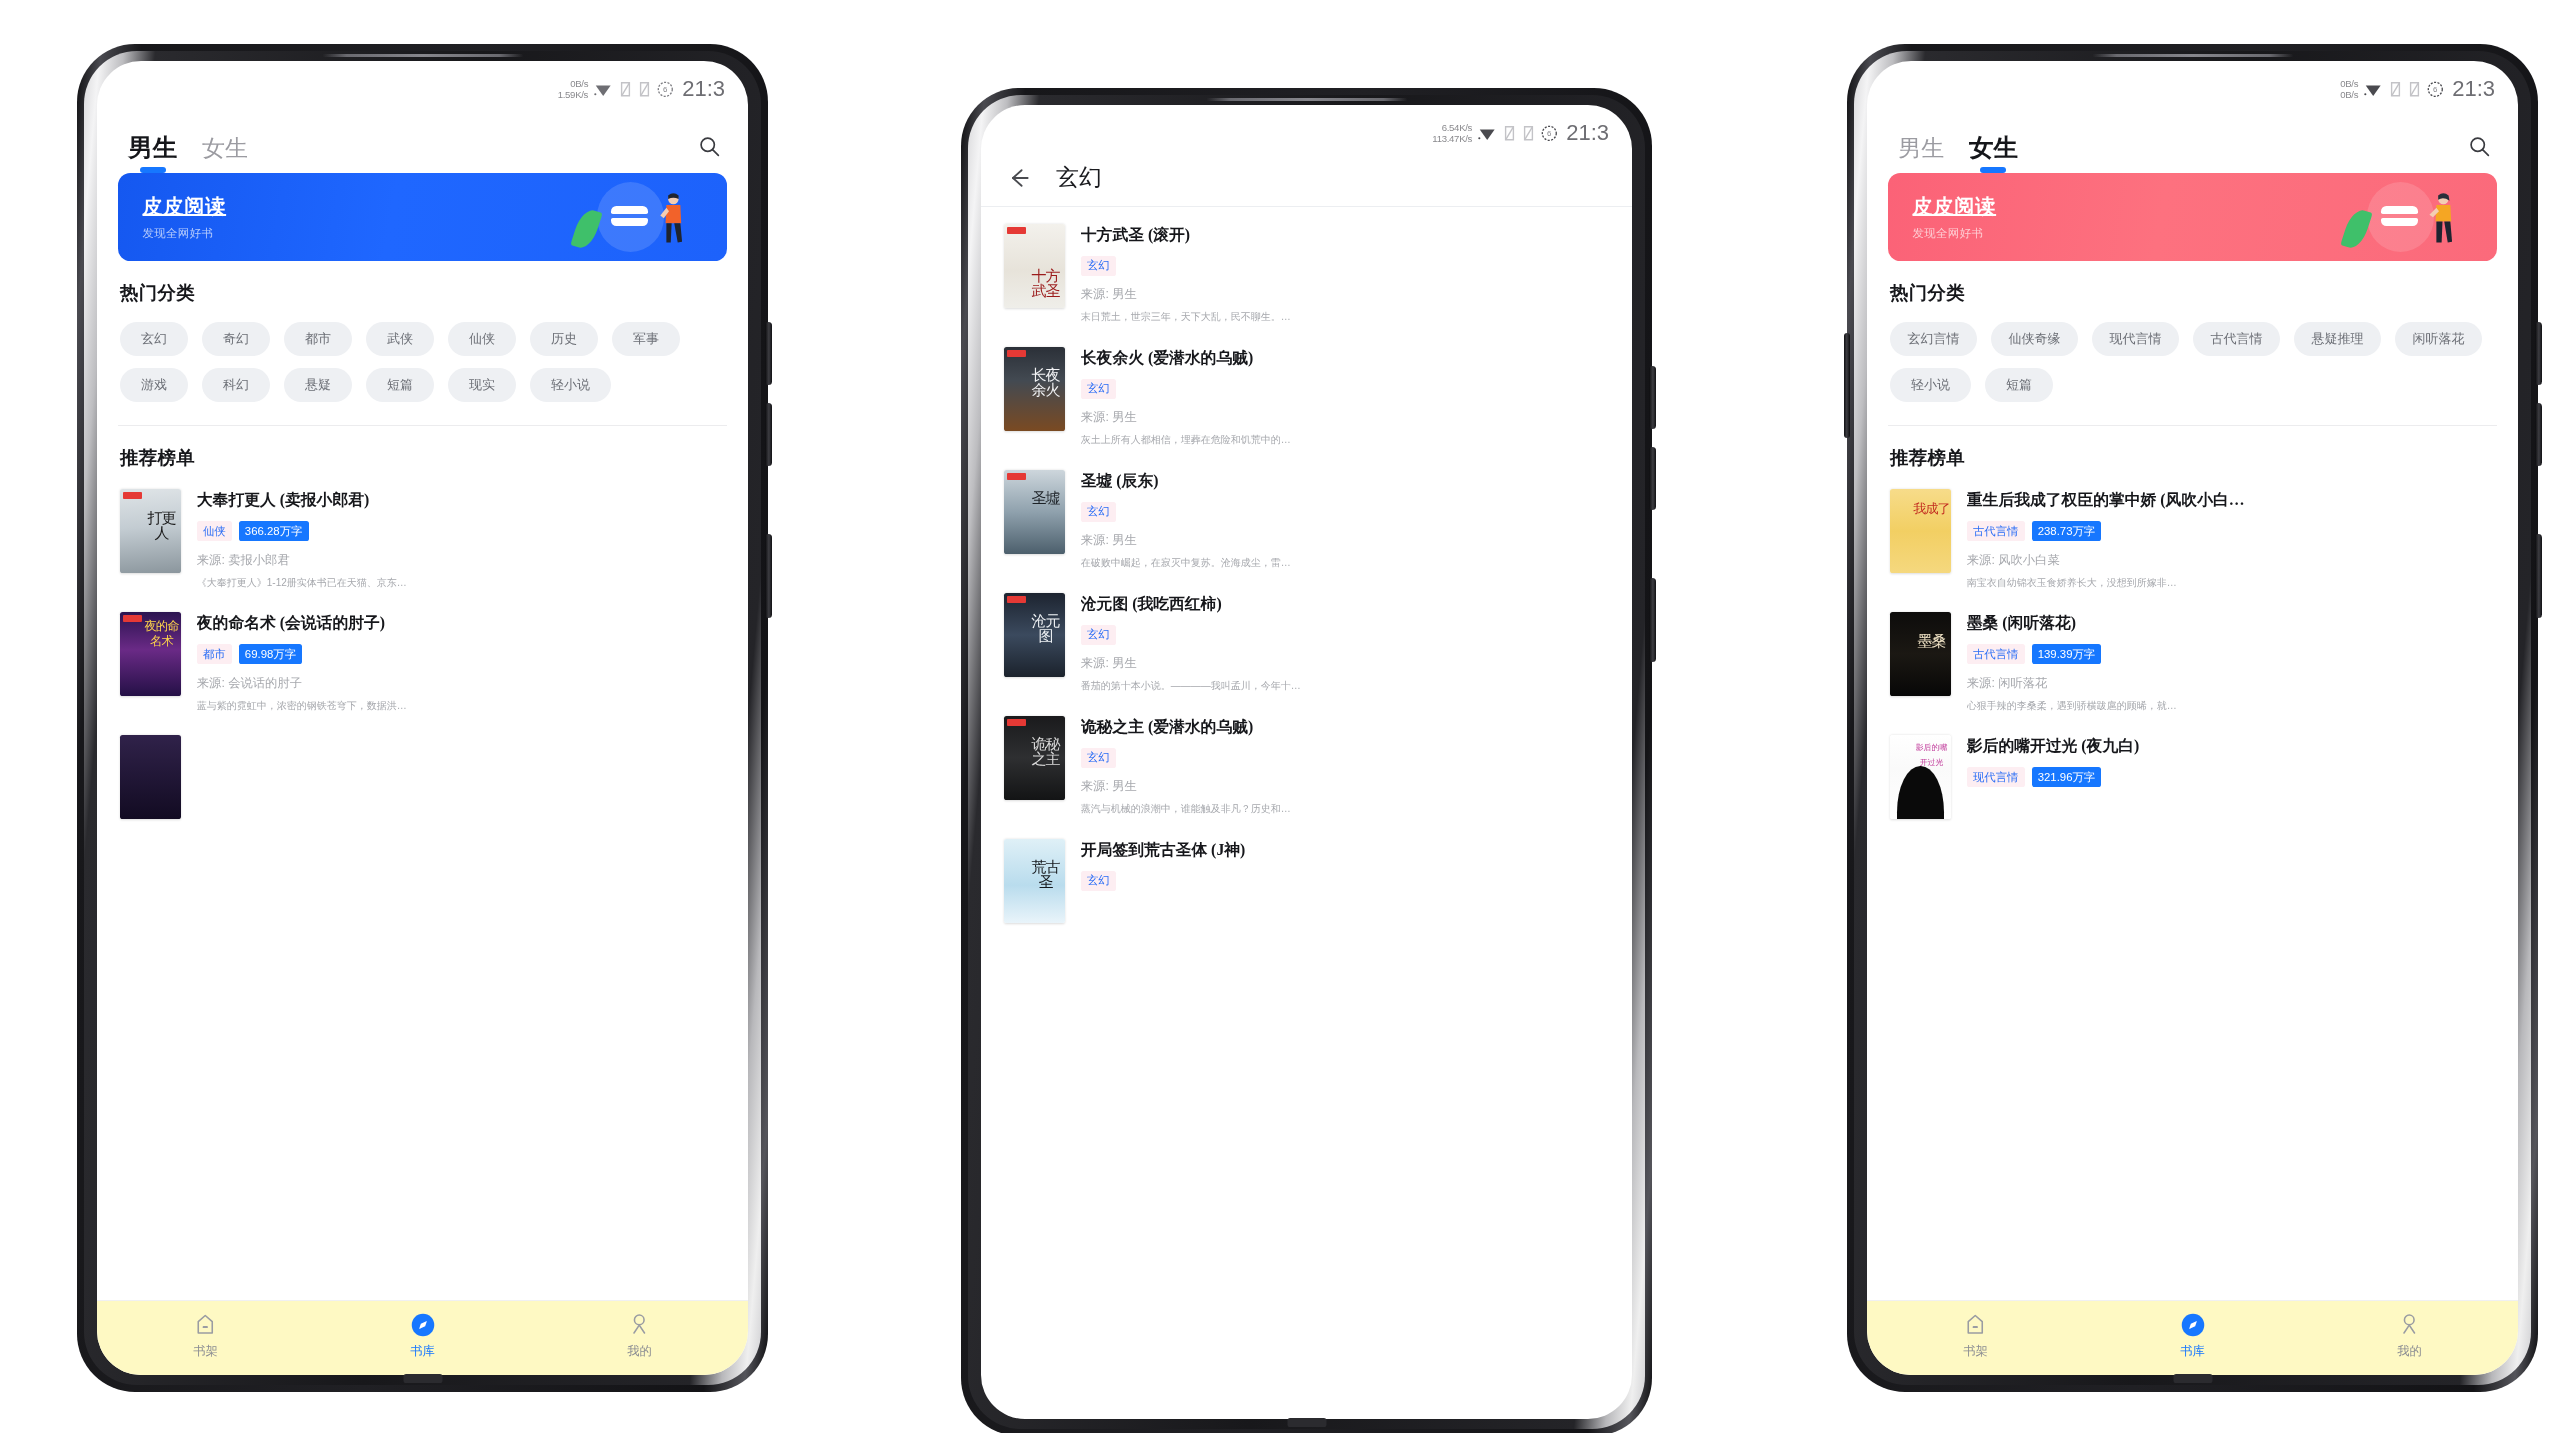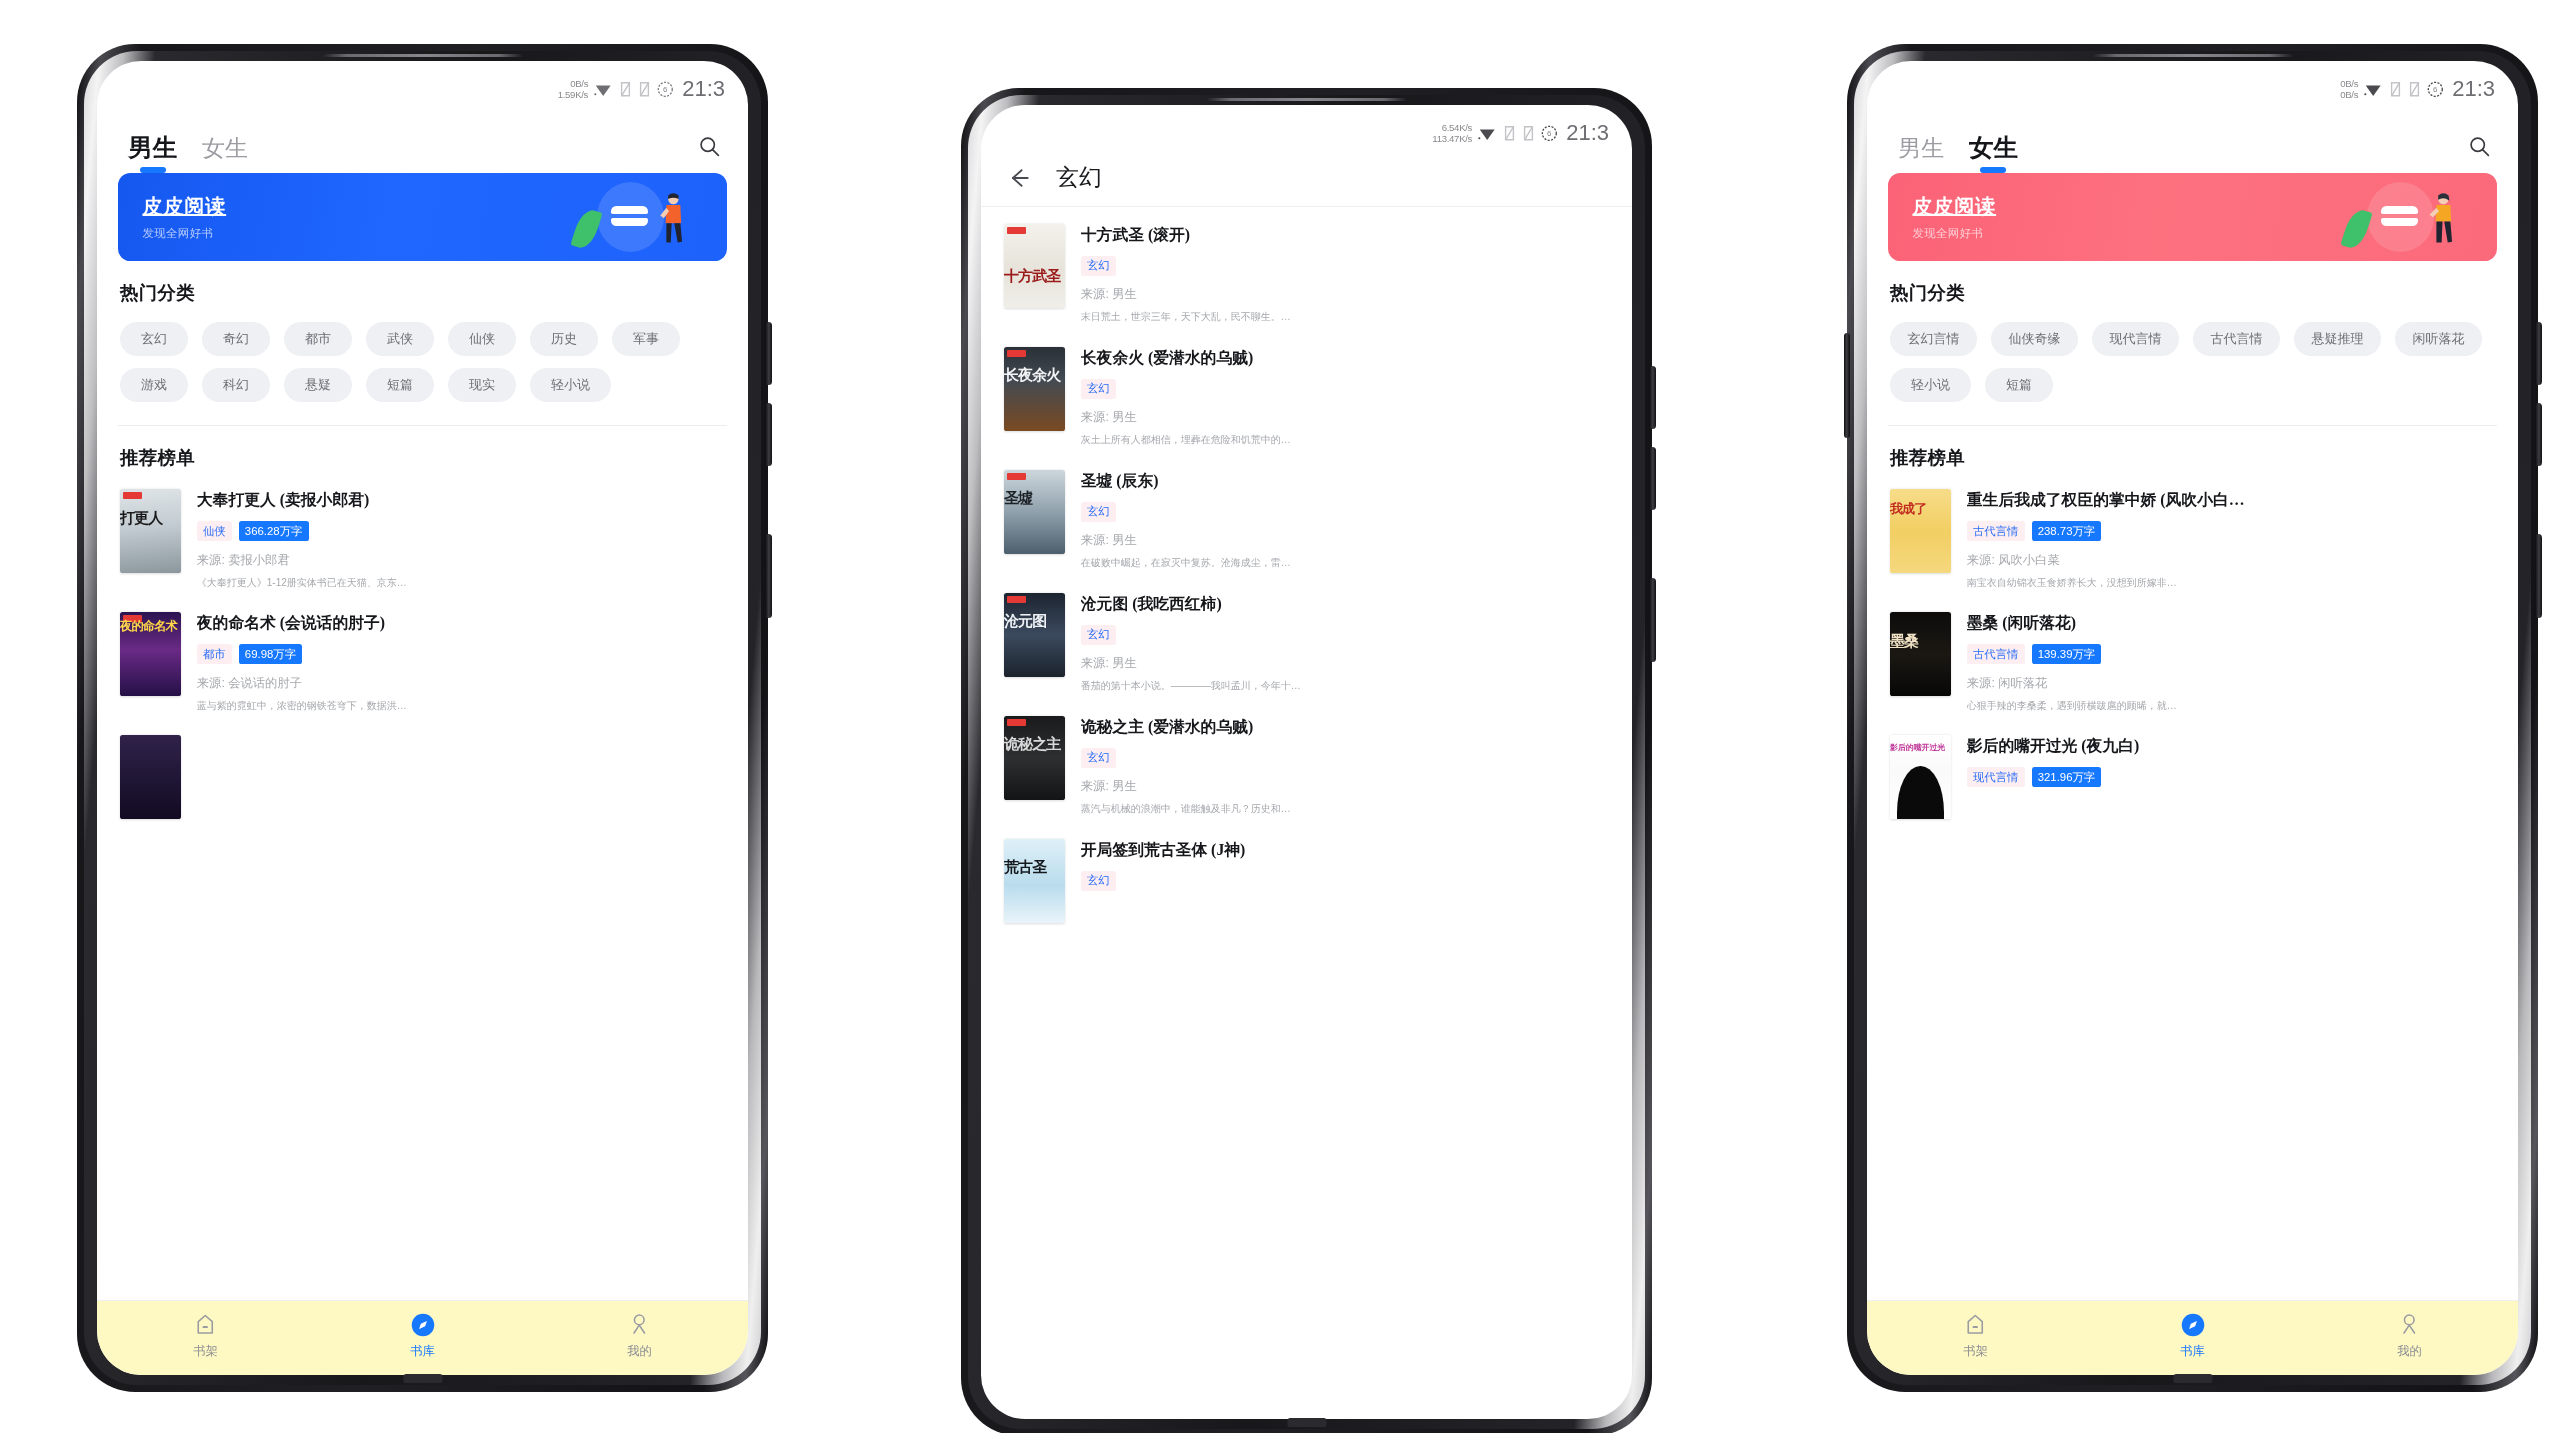--- a/index.html
+++ b/index.html
@@ -137,22 +137,22 @@
   .chip.wide { padding: 7.9px 17.5px; }
 
   .divider { height:0.9px; background:#ececee; margin: 23px 21px 0 21px; }
 
   
   .book-list { margin-top: 5.3px; }
   .book-row { display:flex; gap: 15.8px; padding: 14px 21px 8.8px 23px; cursor:pointer; }
   .cover { width: 61px; height: 84px; border-radius: 2.6px; flex:none; position:relative; overflow:hidden;
      box-shadow: 0 0.9px 2.6px rgba(0,0,0,.14); }
   .cover .badge { position:absolute; left:2.6px; top:2.6px; width:19px; height:7px; background:#e53935; border-radius:0.9px;}
-  .cover .bk-t { position:absolute; left:0; right:0; top:24%; text-align:left; font-size:15px; font-weight:700;
-     letter-spacing:-0.9px; line-height:15px; }
+  .cover .bk-t { position:absolute; left:0; right:0; top:24%; text-align:center; font-size:15px; font-weight:400;
+     letter-spacing:-0.9px; line-height:15px;padding-left:22px; }
   .book-info { flex:1; min-width:0; }
   .book-title { font-size: 15.8px; font-weight:700; color:#16171b; white-space:nowrap; overflow:hidden;
      text-overflow:ellipsis; line-height: 21px; font-family: Liberation Serif, serif; }
   .tags { display:flex; align-items:center; gap: 7px; margin-top: 10.5px; }
   .tag-cat { background:#fdeef2; color:#2a6df5; font-size:11.4px; padding:2.6px 6.1px; border-radius:2.6px; }
   .tag-count { background:#1677ff; color:#fff; font-size:11.4px; padding:2.6px 6.1px; border-radius:2.6px; }
   .book-src { color:#a6a8ad; font-size:12.3px; margin-top: 10.5px; }
   .book-desc { color:#a6a8ad; font-size:10px; margin-top: 7px; white-space:nowrap; overflow:hidden;
      text-overflow:ellipsis; }
 

